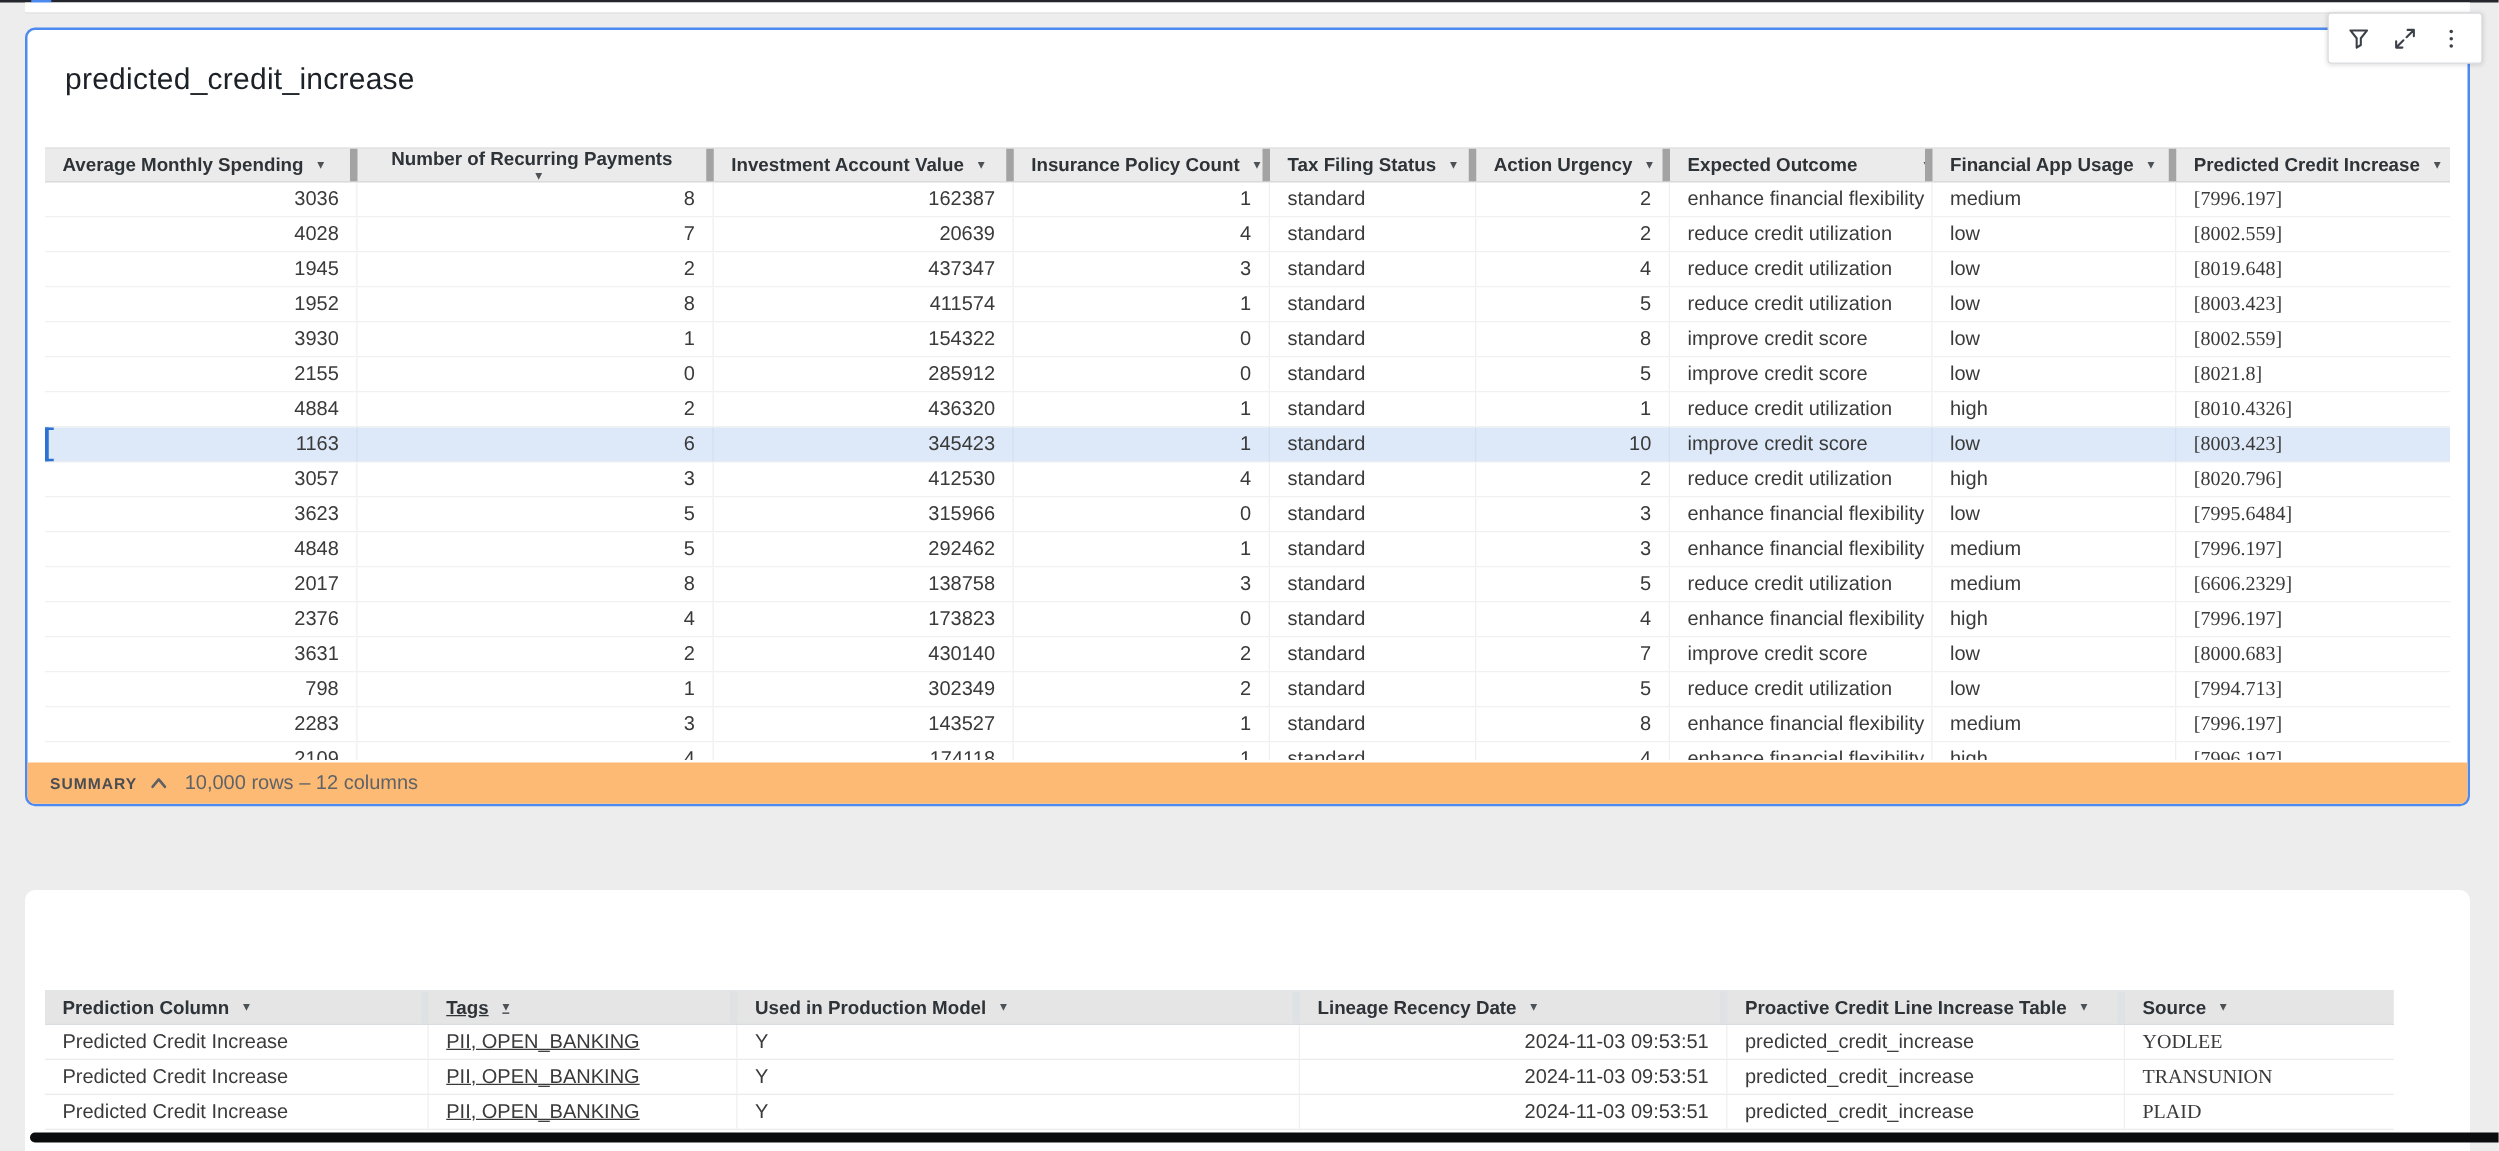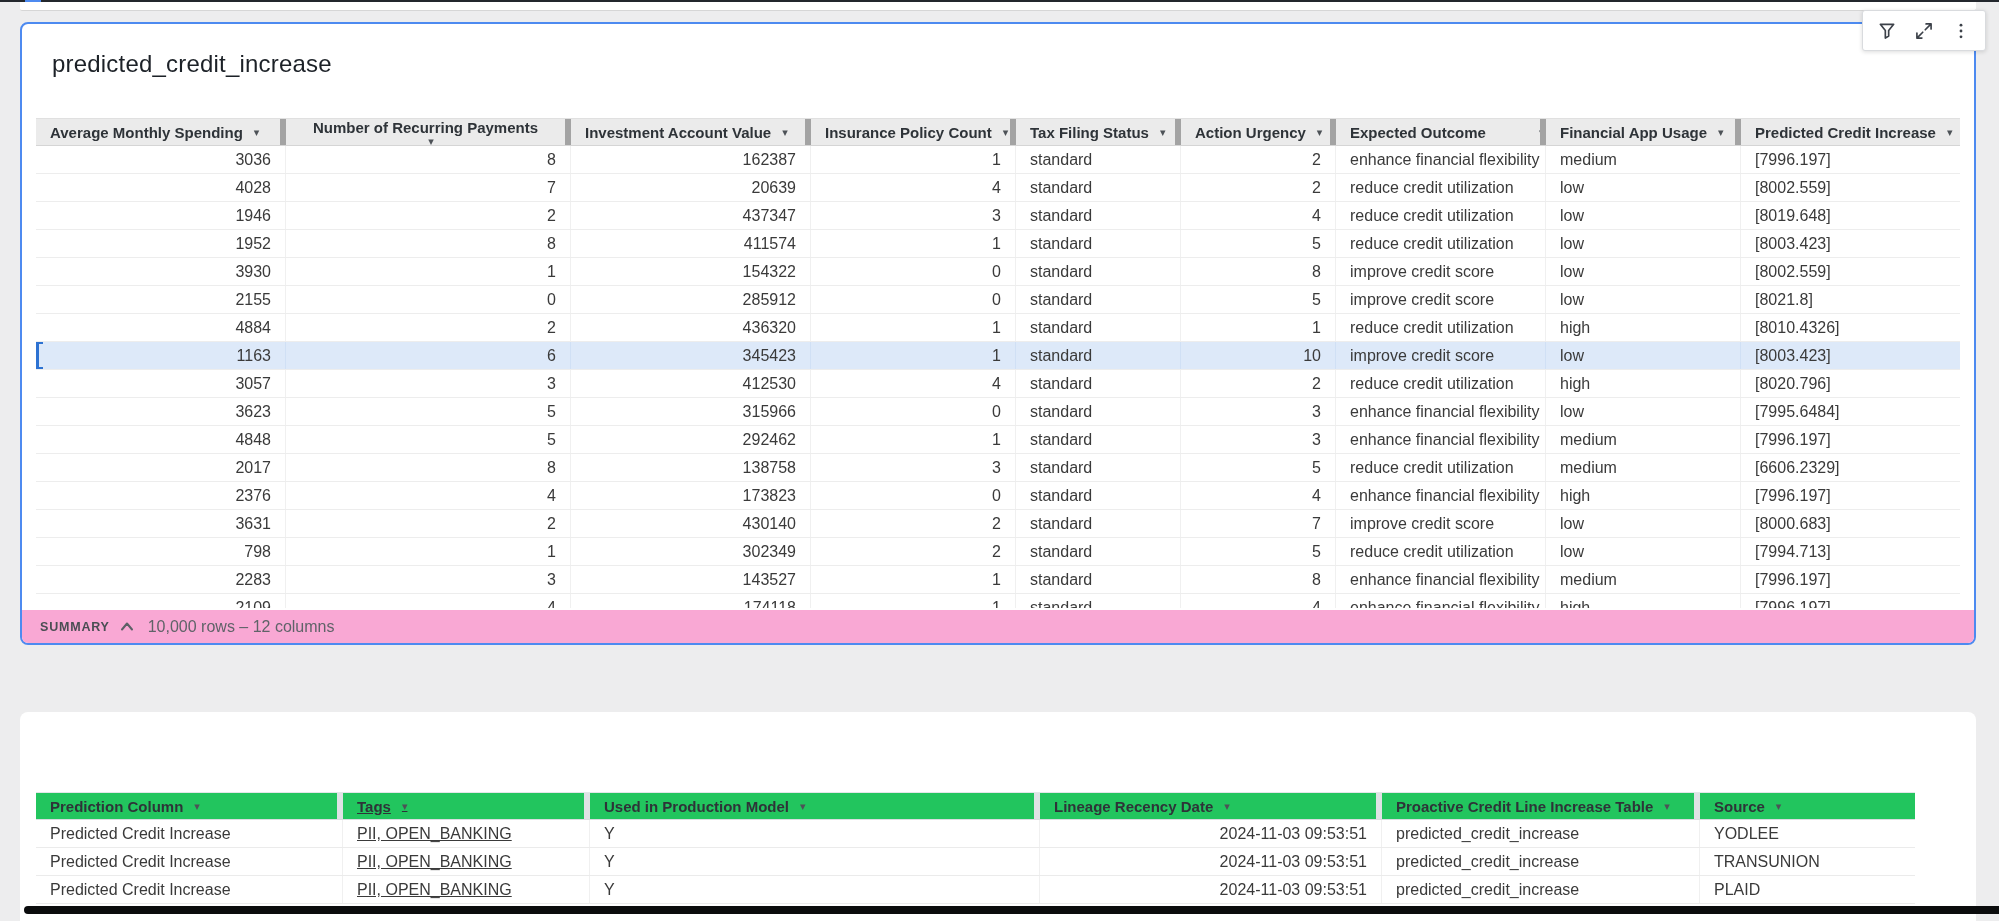--- a/index.html
+++ b/index.html
@@ -48,55 +48,55 @@
     cursor: pointer;
   }
   .th:last-child { border-right: none; }
   .caret { font-size: 11px; color: #4d5257; margin-left: 11px; line-height: 1; }
   .rows-viewport { height: 462px; overflow: hidden; }
   .tr { display: flex; height: 28px; border-bottom: 1px solid #ededed; background: #fff; position: relative; cursor: pointer; }
   .td {
     font-size: 16px; line-height: 27px; padding: 0 14px; color: #3a3a3a;
     white-space: nowrap; overflow: hidden; border-right: 1px solid #f0f0f0;
   }
-  .td:last-child { border-right: none; }
+  .td:last-child { border-right: none; font-family: Liberation Serif, serif; }
   .num { text-align: right; }
   
   .t1 .c0 { width: 250px; } .t1 .c1 { width: 285px; flex-direction: column; } .t1 .c2 { width: 240px; }
   .t1 .c3 { width: 205px; } .t1 .c4 { width: 165px; } .t1 .c5 { width: 155px; }
   .t1 .c6 { width: 210px; gap: 42px; } .t1 .c7 { width: 195px; } .t1 .c8 { flex: 1; }
   .tr.highlighted { background: #dde9f9; }
   .tr.highlighted .td { border-right-color: #d0e0f5; }
   .sel-bracket {
     position: absolute; left: 0; top: 0; width: 7px; height: 27px; display: none;
     border-left: 3px solid #2d72d2; border-top: 2px solid #2d72d2; border-bottom: 2px solid #2d72d2;
   }
   .tr.highlighted .sel-bracket { display: block; }
 
   .summary-bar {
     position: absolute; left: 0; right: 0; bottom: 0; height: 33px;
-    background: #f9a8d4; border-radius: 0 0 6px 6px;
+    background: #fdba74; border-radius: 0 0 6px 6px;
     display: flex; align-items: center; padding-left: 18px;
   }
   .summary-label { font-size: 12.5px; font-weight: 600; letter-spacing: .8px; color: #4a4e53; }
   .summary-collapse { margin: 0 14px 0 10px; display: flex; align-items: center; cursor: pointer; }
   .summary-collapse svg { stroke: #5c6066; fill: none; stroke-width: 2; stroke-linecap: round; stroke-linejoin: round; }
   .summary-text { font-size: 16px; color: #5f6368; }
 
   
   .card-lineage {
     position: absolute; left: 20px; top: 712px; width: 1956px; height: 230px;
     background: #fff; border-radius: 8px; z-index: 5;
   }
   .card-lineage .title2 {
     position: absolute; left: 20px; top: 22px;
     font-size: 25px; font-weight: 700; color: #1b2026;
   }
   .tbl2 { position: absolute; left: 16px; top: 80px; width: 1879px; }
-  .t2 .thead { background: #22c55e; border-top: 1px solid #e3e6e8; border-bottom: 1px solid #d9dde0; }
+  .t2 .thead { background: #e5e5e5; border-top: 1px solid #e3e6e8; border-bottom: 1px solid #d9dde0; }
   .t2 .th { border-right-color: #dfe2e5; }
   .t2 .c0 { width: 307px; } .t2 .c1 { width: 247px; text-decoration: underline; } .t2 .c2 { width: 450px; }
   .t2 .c3 { width: 342px; } .t2 .c4 { width: 318px; } .t2 .c5 { flex: 1; }
   .t2 .tr { border-bottom: 1px solid #ebebeb; }
 
   .bottom-strip {
     position: absolute; left: 24px; top: 906px; width: 1975px; height: 8px;
     background: #0b0c0d; border-radius: 5px 0 0 5px; z-index: 40;
   }
 </style>
@@ -191,21 +191,21 @@
         <div class="td c2 num">20639</div>
         <div class="td c3 num">4</div>
         <div class="td c4">standard</div>
         <div class="td c5 num">2</div>
         <div class="td c6">reduce credit utilization</div>
         <div class="td c7">low</div>
         <div class="td c8">[8002.559]</div>
       </div>
         <div class="tr">
 
-        <div class="td c0 num">1946</div>
+        <div class="td c0 num">1945</div>
         <div class="td c1 num">2</div>
         <div class="td c2 num">437347</div>
         <div class="td c3 num">3</div>
         <div class="td c4">standard</div>
         <div class="td c5 num">4</div>
         <div class="td c6">reduce credit utilization</div>
         <div class="td c7">low</div>
         <div class="td c8">[8019.648]</div>
       </div>
         <div class="tr">

